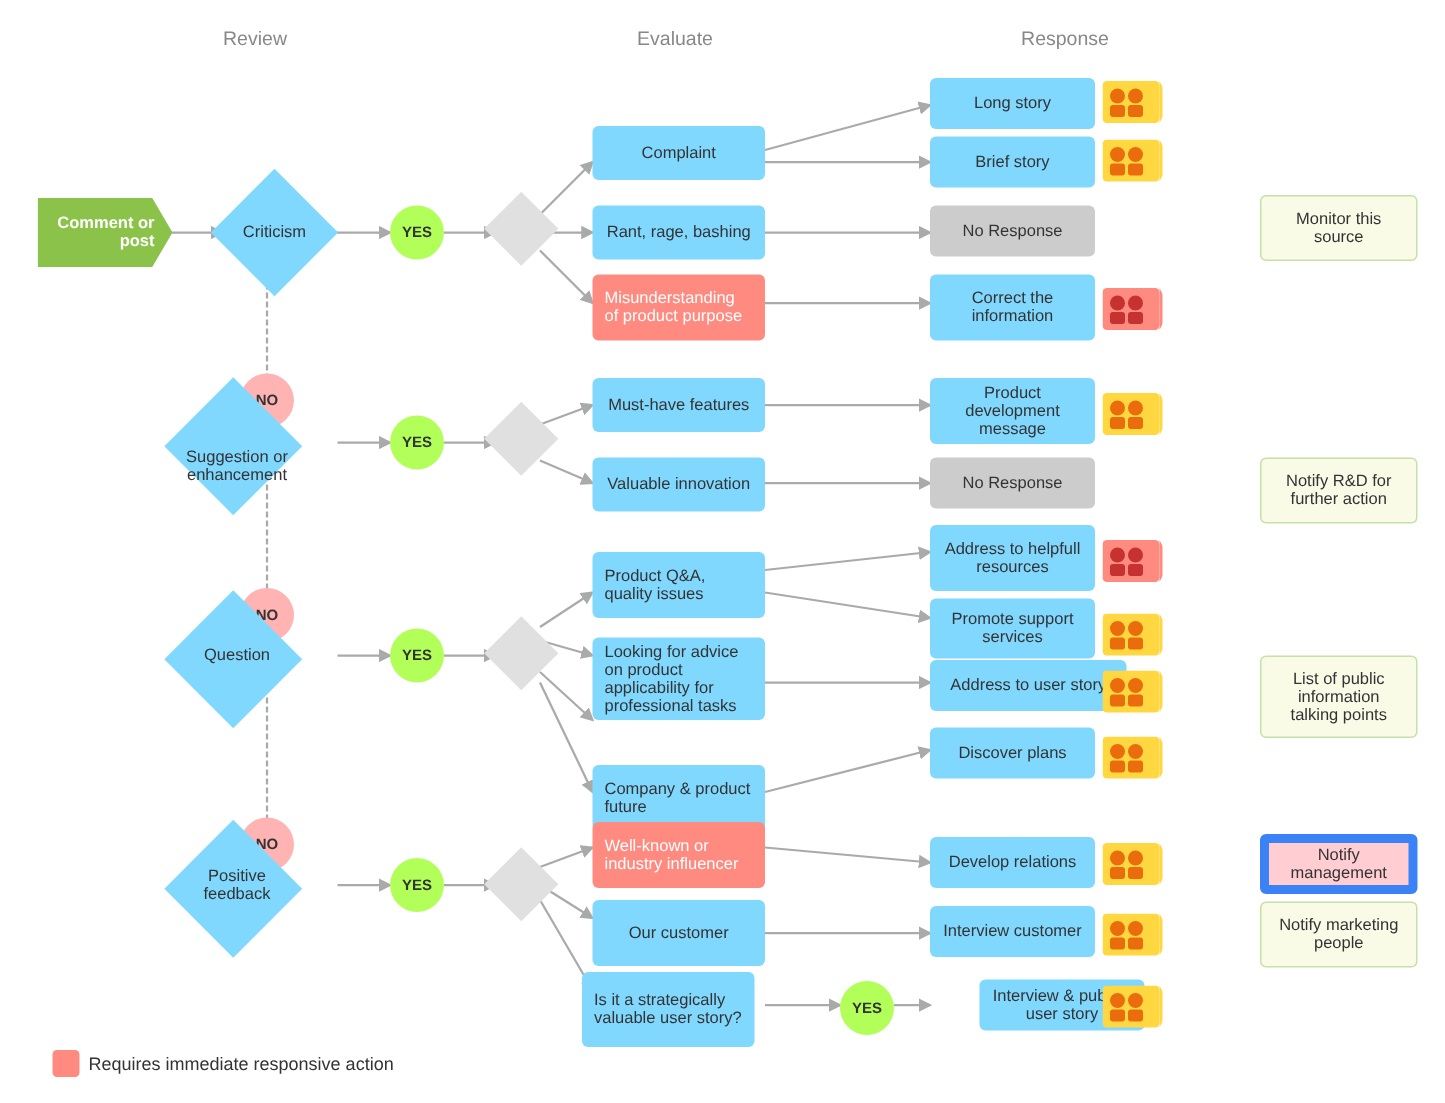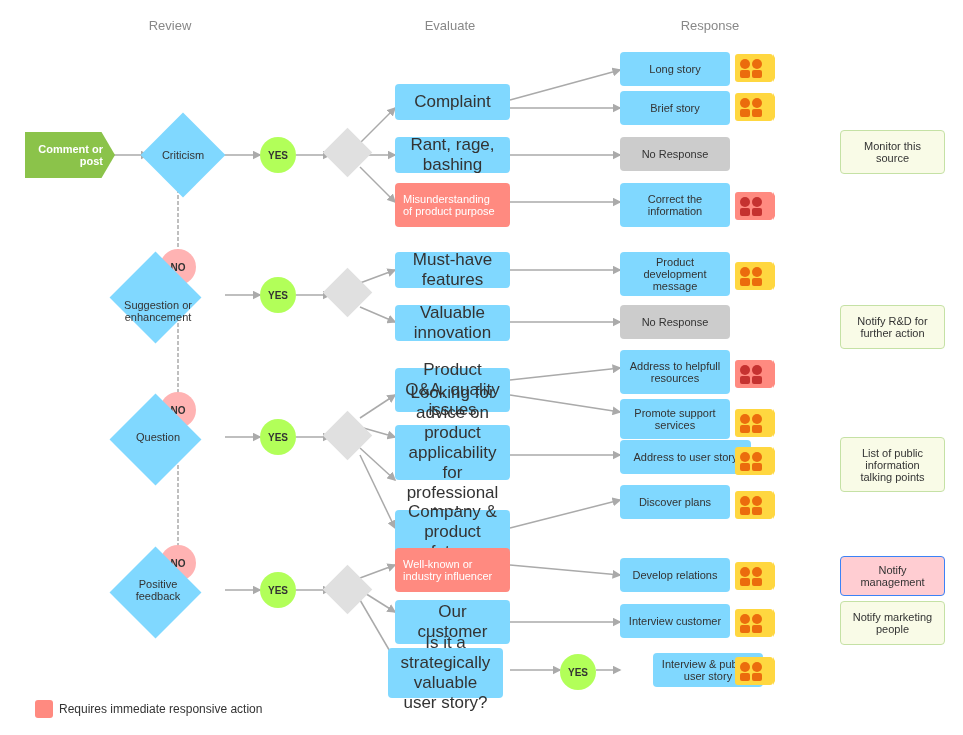--- a/index.html
+++ b/index.html
@@ -73,22 +73,22 @@
       font-size: 10px;
       font-weight: bold;
       color: #333;
     }
     
     .eval-box {
       position: absolute;
       background: #80d8ff;
       border-radius: 4px;
       padding: 6px 8px;
-      font-size: 17px;
-      text-align: center;
+      font-size: 11px;
+      text-align: left;
       display: flex;
       align-items: center;
       justify-content: center;
     }
     
     .eval-box-pink {
       position: absolute;
       background: #ff8a80;
       border-radius: 4px;
       padding: 6px 8px;
@@ -131,21 +131,21 @@
       padding: 6px 8px;
       font-size: 11px;
       text-align: center;
       display: flex;
       align-items: center;
       justify-content: center;
     }
     .note-box-pink {
       position: absolute;
       background: #ffcdd2;
-      border: 1px solid #3b82f6;
+      border: 6px solid #3b82f6;
       border-radius: 4px;
       padding: 6px 8px;
       font-size: 11px;
       text-align: center;
       display: flex;
       align-items: center;
       justify-content: center;
     }
     
     .legend {

